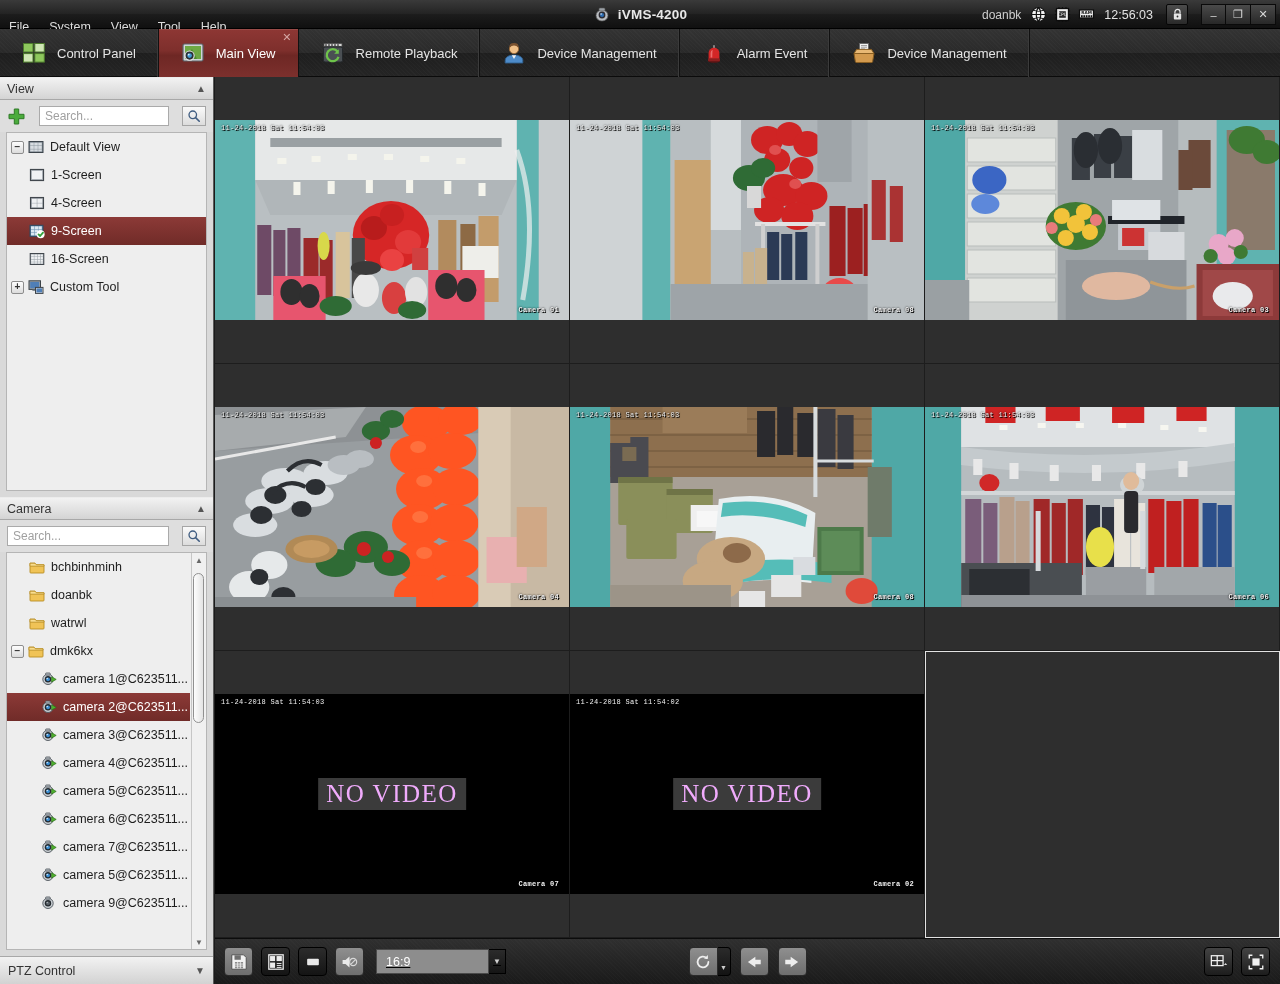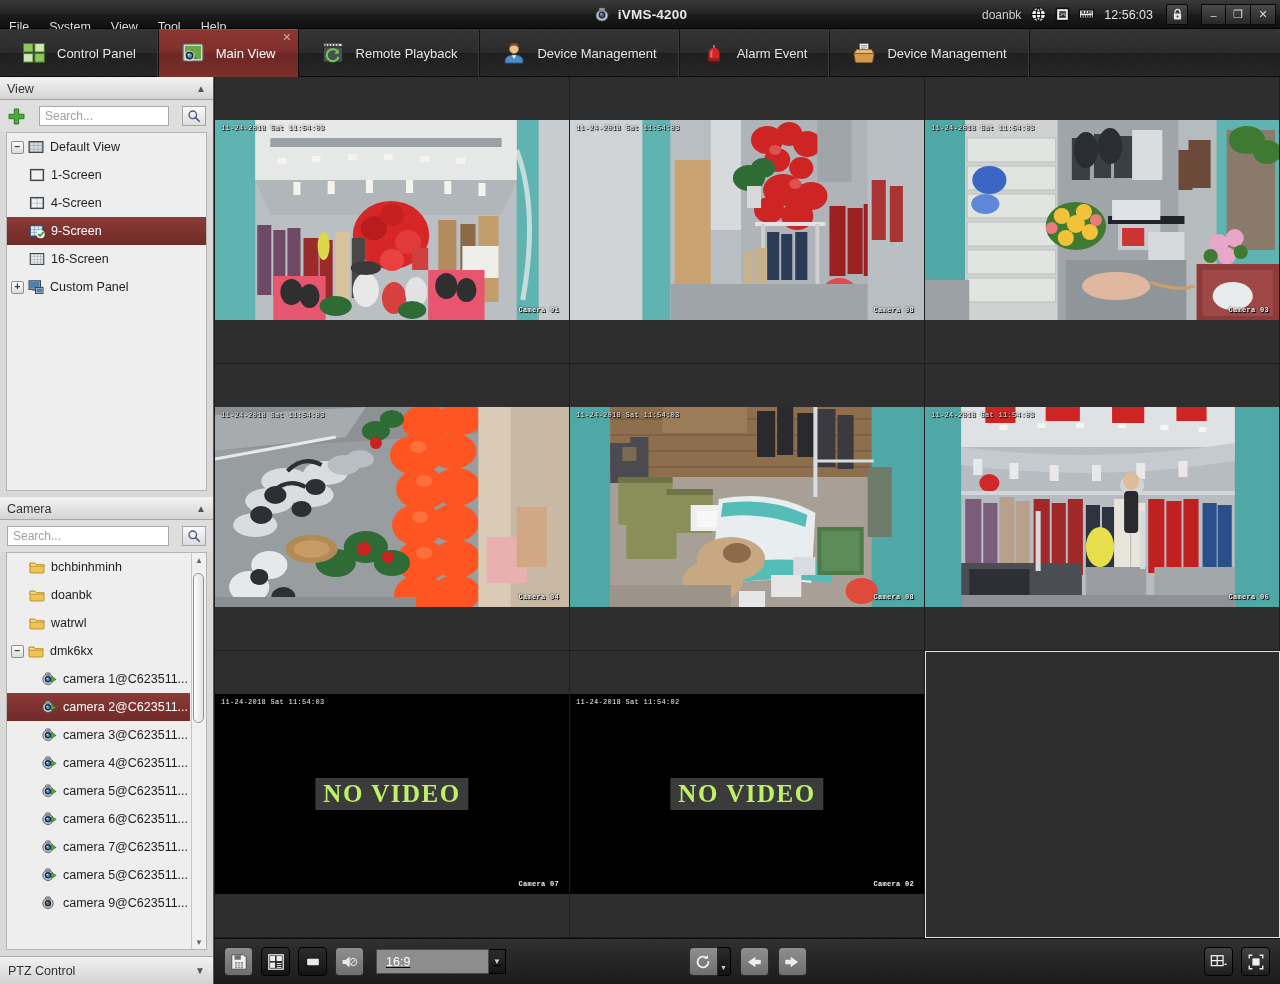--- a/index.html
+++ b/index.html
@@ -197,22 +197,22 @@
     white-space: nowrap;
   }
   .osd-name {
     position: absolute; bottom: 6px; right: 10px;
     color: #f2f2f2; font-family: "Liberation Mono", monospace;
     font-size: 7px; font-weight: bold; letter-spacing: .3px;
     text-shadow: 0 0 2px #000, 1px 1px 0 #000;
   }
   .novideo-label {
     position: absolute; top: 50%; left: 50%; transform: translate(-50%,-50%);
-    background: #3b3b3b; color: #bef264;
-    font-family: "Liberation Serif", serif; font-weight: bold;
+    background: #3b3b3b; color: #f0abfc;
+    font-family: "Liberation Serif", serif; font-weight: normal;
     font-size: 25px; letter-spacing: 1.5px; padding: 2px 8px;
     white-space: nowrap;
   }
 
   
   .scene { position: absolute; inset: 0; }
 
   
   .bottombar {
     position: absolute; left: 215px; top: 938px; width: 1065px; height: 46px;
@@ -557,21 +557,21 @@
             <span class="expander">+</span>
             <span class="tree-ico">
               <svg viewBox="0 0 16 16" width="16" height="16">
       <rect x="1" y="1.8" width="11.5" height="8.6" fill="#9aa3ab" stroke="#3b4248" stroke-width="1"></rect>
       <rect x="2.2" y="3" width="9" height="6.2" fill="#4f7fb8"></rect>
       <rect x="4.4" y="10.4" width="4.8" height="1.4" fill="#6a737a"></rect>
       <rect x="7.5" y="8.4" width="7.5" height="6" fill="#d4d9de" stroke="#3b4248" stroke-width="1"></rect>
       <rect x="8.5" y="9.4" width="5.5" height="4" fill="#4f7fb8"></rect>
     </svg>
             </span>
-            <span class="txt">Custom Panel</span>
+            <span class="txt">Custom Tool</span>
           </div>
         </div>
     </div>
 
     <div class="panel-head">
       <span class="t">Camera</span>
       <span class="chev">▲</span>
     </div>
 
     <div class="search-row">

